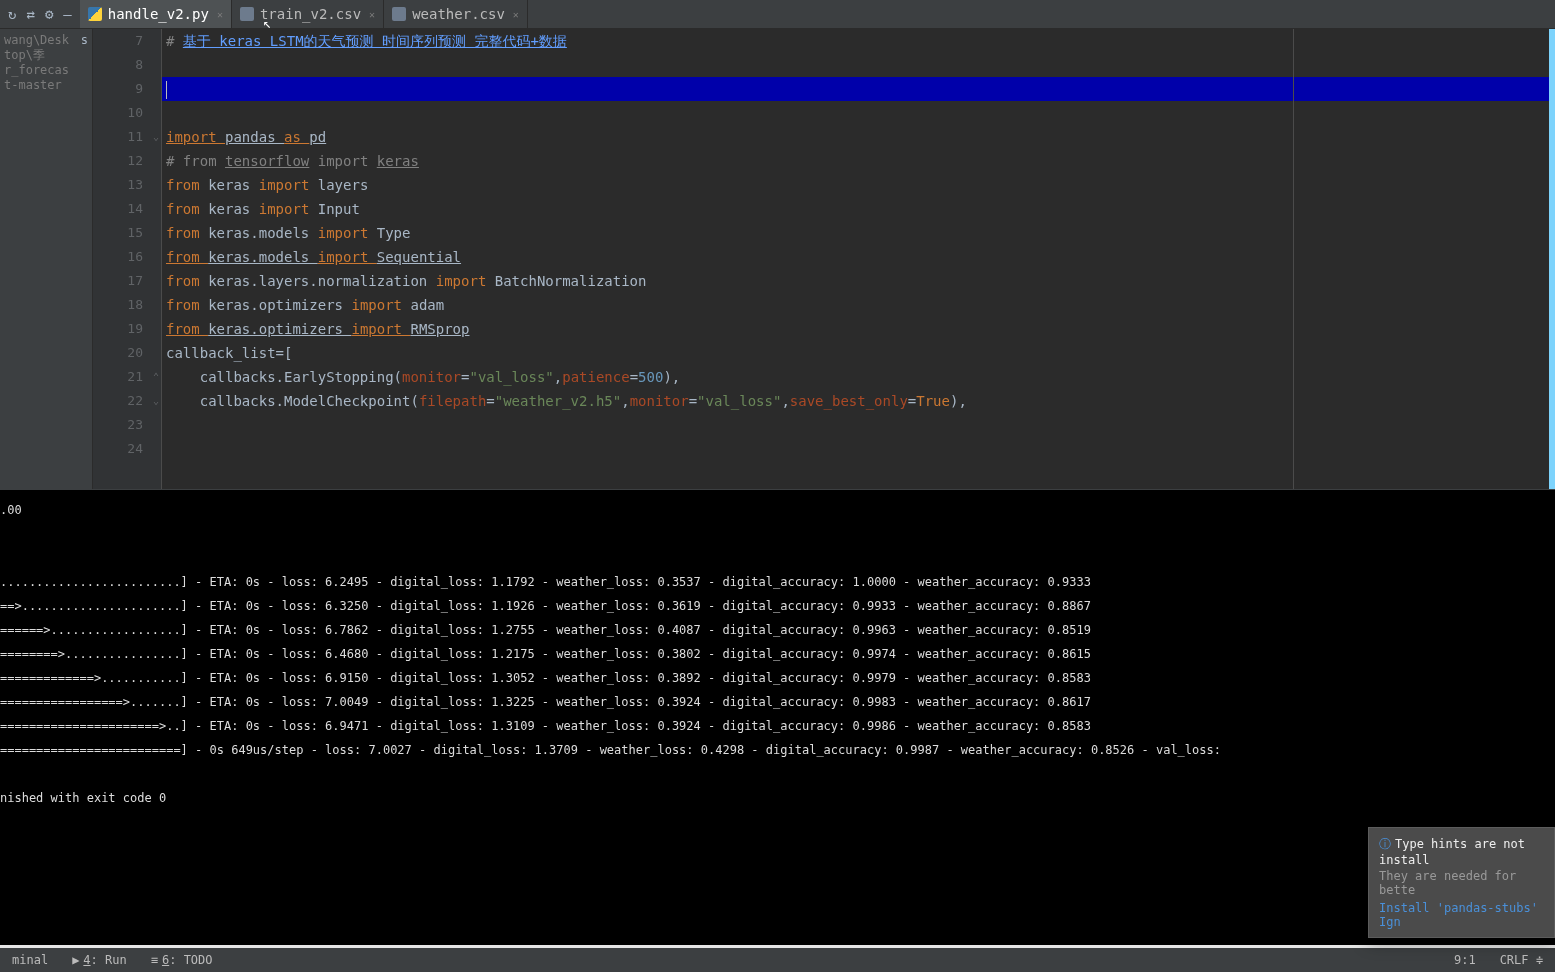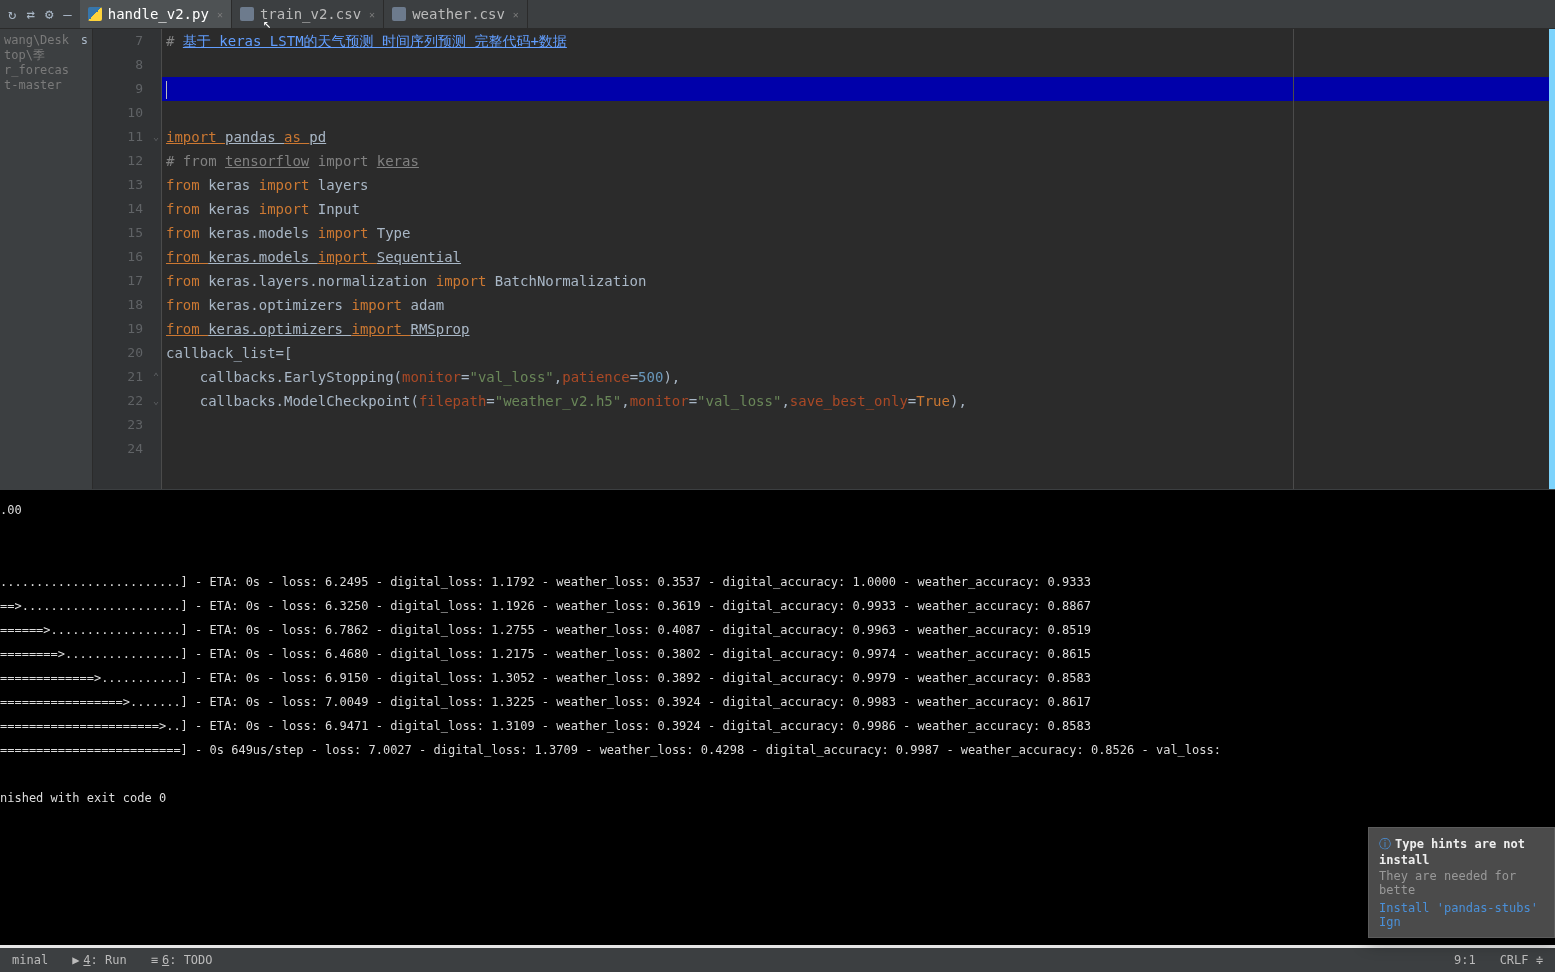--- a/index.html
+++ b/index.html
@@ -31,21 +31,21 @@
   .kw{color:#cc7832}
   .un{text-decoration:underline}
   .str{color:#6a8759}
   .num{color:#6897bb}
   .param{color:#aa4926}
   .ital{}
   .console{flex:1;background:#000;color:#ddd;padding:8px 0 0 0;overflow:hidden;border-top:1px solid #3c3f41;position:relative}
   .console pre{margin:0;line-height:24px;font-size:12px;white-space:pre}
   .notif{position:absolute;right:0;bottom:34px;width:165px;background:#4b4b4b;border:1px solid #5c5c5c;padding:8px 10px;font-size:12px;color:#ccc;box-shadow:0 4px 16px rgba(0,0,0,.4)}
   .notif .info-icon{color:#4a90d9;margin-right:4px}
-  .notif .title{color:#eee;font-weight:bold}
+  .notif .title{color:#eee;font-weight:normal}
   .notif .sub{color:#999;margin-top:2px}
   .notif .links{margin-top:4px}
   .notif a{color:#4a90d9;text-decoration:none;cursor:pointer}
   .statusbar{height:24px;background:#3c3f41;border-top:3px solid #e5e5e5;display:flex;align-items:center;color:#bbb;font-size:12px}
   .status-item{padding:0 12px;cursor:pointer;display:flex;align-items:center;gap:4px;height:100%}
   .status-item .und{text-decoration:underline}
   .status-right{margin-left:auto;display:flex}
   .editor-right-margin{position:absolute;right:255px;top:0;bottom:0;width:1px;background:#4b4b4b}
 </style>
 </head>

